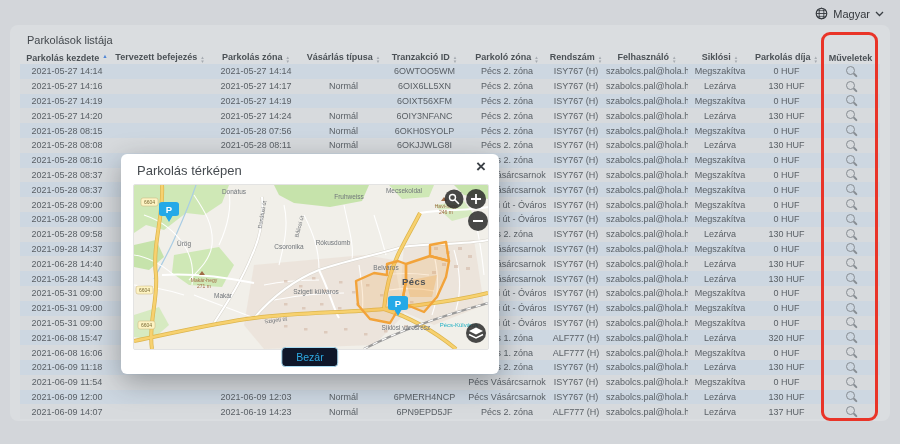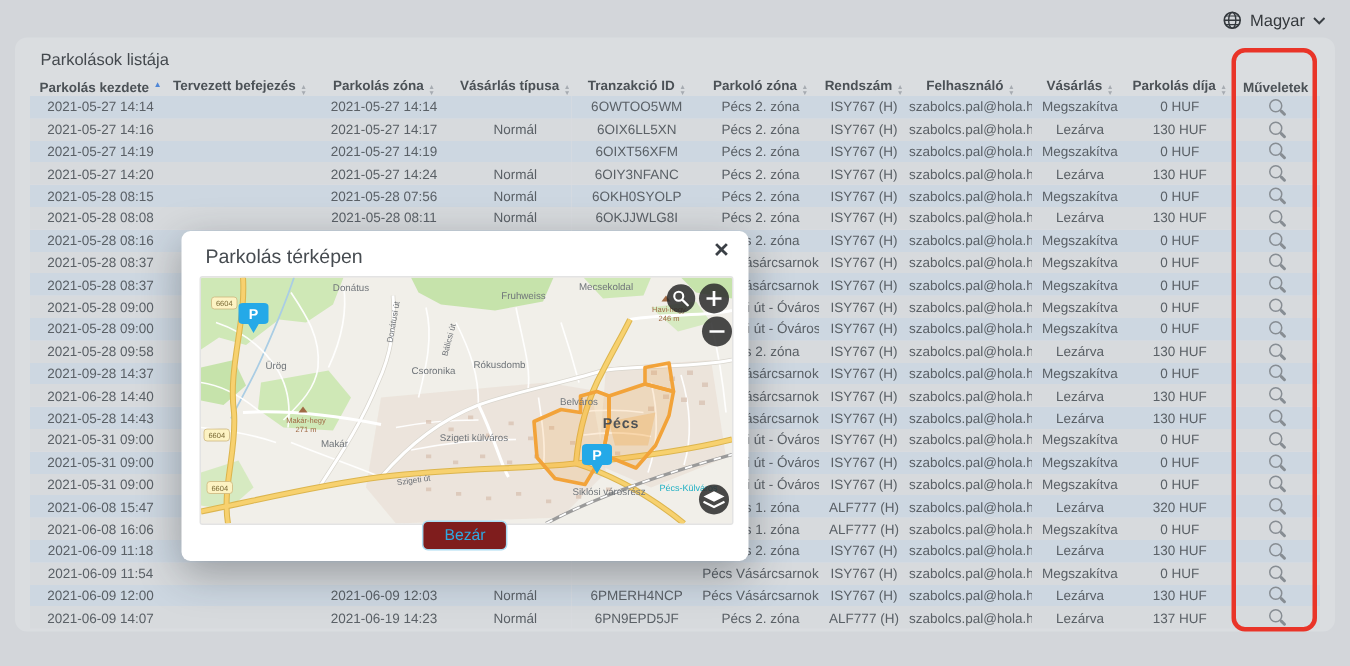--- a/index.html
+++ b/index.html
@@ -24,21 +24,21 @@
   .mag::after{content:"";position:absolute;width:4.5px;height:1.5px;background:#878d93;transform:rotate(45deg);right:-3.5px;bottom:-1.5px;border-radius:1px;}
 
   
   .red-box{position:absolute;left:821px;top:32px;width:51px;height:383px;border:3px solid #e93428;border-radius:9px;z-index:40;pointer-events:none;}
 
   
   .modal{position:absolute;left:121px;top:154px;width:378px;height:220px;background:#ffffff;border-radius:6px;box-shadow:0 8px 28px rgba(30,35,40,.35);z-index:20;}
   .modal-title{position:absolute;left:16px;top:9px;font-size:13px;color:#464b50;}
   .modal-close{position:absolute;right:13px;top:4px;font-size:17px;font-weight:bold;color:#3b4046;cursor:pointer;line-height:1;}
   .map{position:absolute;left:12px;top:30px;width:354px;height:164px;border:1px solid #e3e3e3;border-radius:2px;overflow:hidden;background:#f1efe9;cursor:grab;}
-  .bezar{position:absolute;left:50%;transform:translateX(-50%);bottom:7px;background:#7f1d1d;border:1px solid #aadcf2;border-radius:4px;color:#2ea9e2;font-size:10.5px;padding:3px 14px;font-family:inherit;cursor:pointer;margin-top:23px;}
+  .bezar{position:absolute;left:50%;transform:translateX(-50%);bottom:7px;background:#0f172a;border:1px solid #aadcf2;border-radius:4px;color:#2ea9e2;font-size:10.5px;padding:3px 14px;font-family:inherit;cursor:pointer;margin-top:23px;}
 </style>
 </head>
 <body>
 
 <div id="screen">
 
   <div class="lang">
     <svg width="13" height="13" viewBox="0 0 13 13">
       <circle cx="6.5" cy="6.5" r="5.3" fill="none" stroke="#33383d" stroke-width="1.1"></circle>
       <ellipse cx="6.5" cy="6.5" rx="2.4" ry="5.3" fill="none" stroke="#33383d" stroke-width="0.9"></ellipse>
@@ -92,21 +92,21 @@
                 <span>▼</span>
               </span></th>
           <th><span>Rendszám</span><span class="sort">
                 <span>▲</span>
                 <span>▼</span>
               </span></th>
           <th><span>Felhasználó</span><span class="sort">
                 <span>▲</span>
                 <span>▼</span>
               </span></th>
-          <th><span>Vásárlás</span><span class="sort">
+          <th><span>Siklósi</span><span class="sort">
                 <span>▲</span>
                 <span>▼</span>
               </span></th>
           <th><span>Parkolás díja</span><span class="sort">
                 <span>▲</span>
                 <span>▼</span>
               </span></th>
           <th><span>Műveletek</span></th>
         </tr>
       </thead>

